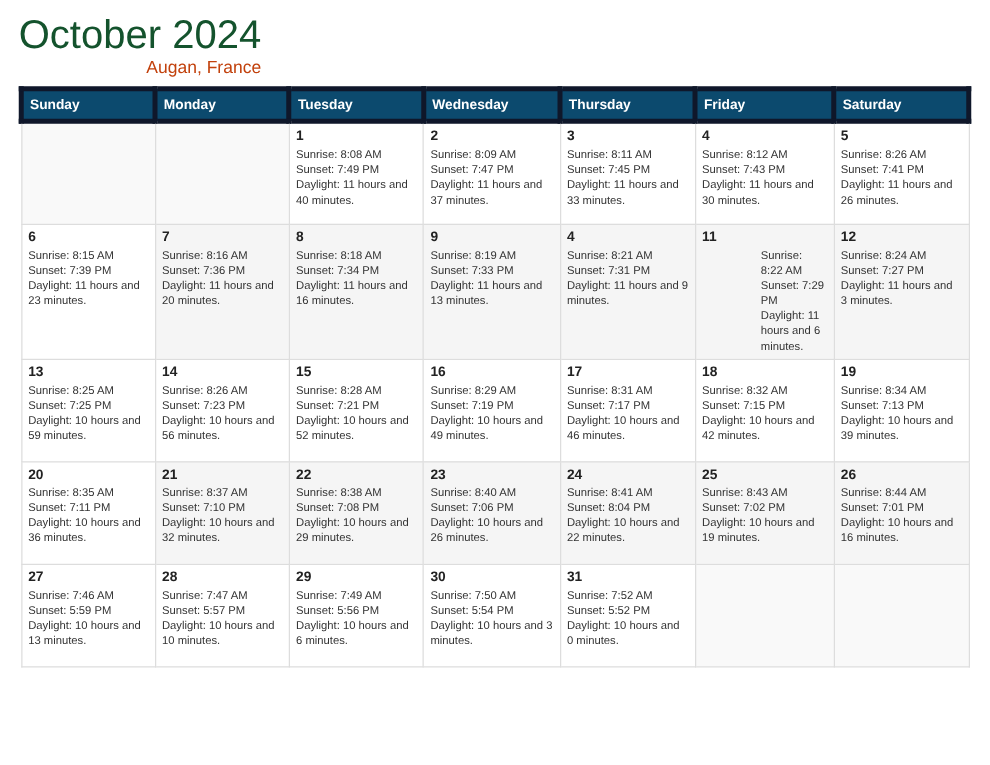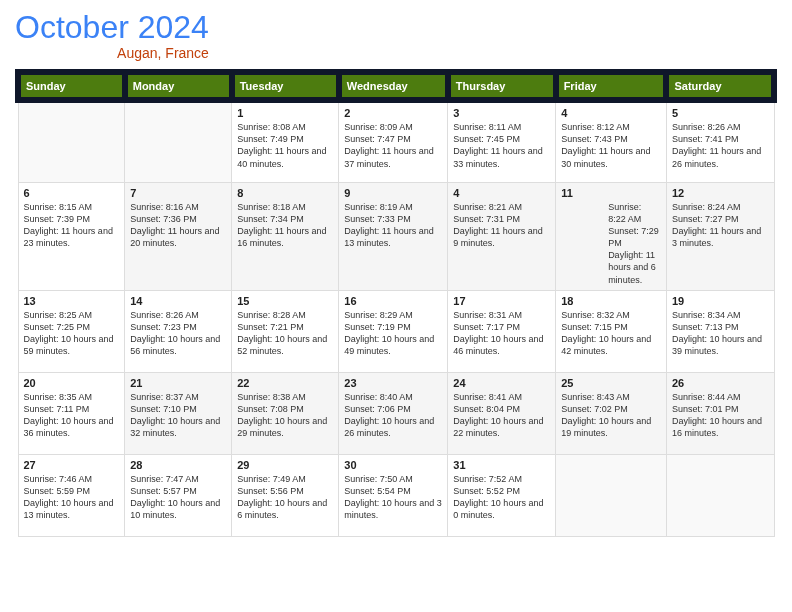--- a/index.html
+++ b/index.html
@@ -45,40 +45,40 @@
     .logo-icon {
       width: 28px;
       height: 28px;
     }
     .title-block {
       text-align: right;
     }
     .month-title {
       font-size: 32px;
       font-weight: 300;
-      color: #3b82f6;
+      color: #14532d;
       line-height: 1.1;
     }
     .location {
       font-size: 14px;
       color: #c2410c;
     }
     .calendar {
       width: 100%;
       border-collapse: collapse;
       font-size: 9.5px;
     }
     .calendar th {
-      background: #4d7c0f;
+      background: #0c4a6e;
       color: #fff;
       text-align: left;
       padding: 5px 5px;
       font-size: 11px;
       font-weight: bold;
-      border: 6px solid #0f172a;
+      border: 4px solid #0f172a;
     }
     .calendar td {
       border: 1px solid #ddd;
       vertical-align: top;
       padding: 4px 5px;
       width: 113px;
       height: 82px;
       background: #fff;
     }
     .calendar tr:nth-child(even) td {

